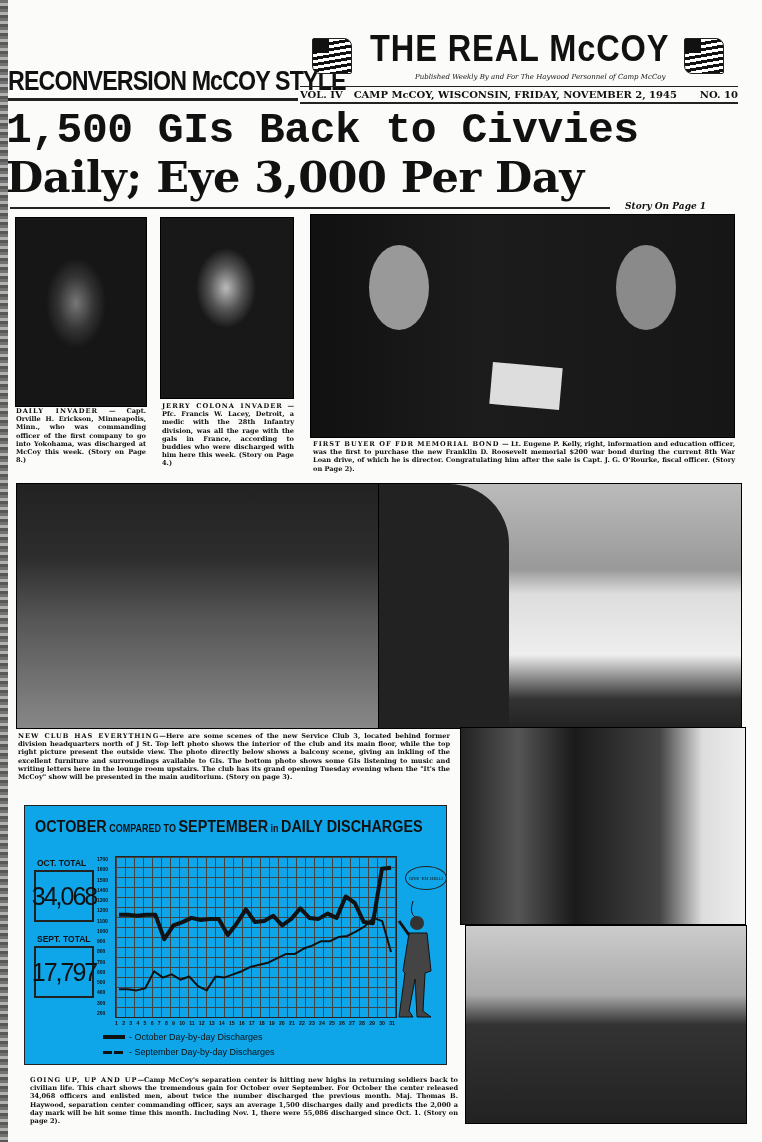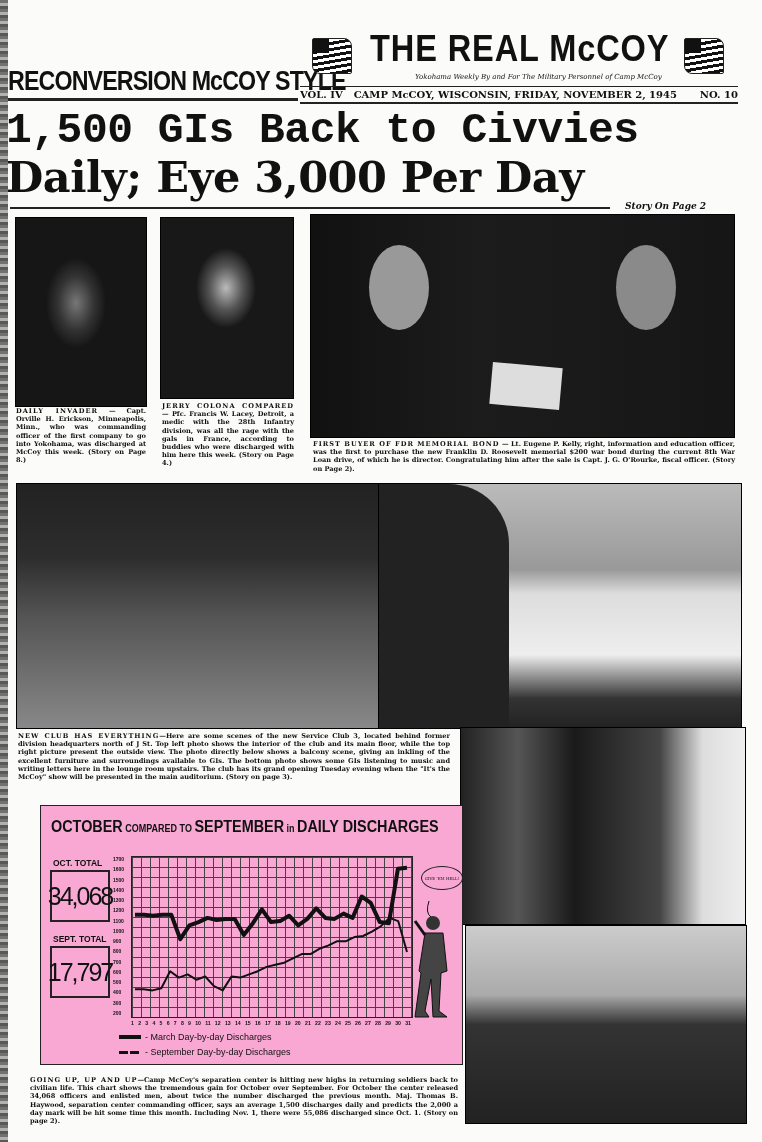--- a/index.html
+++ b/index.html
@@ -28,21 +28,21 @@
   .p3 { left:310px; top:214px; width:423px; height:222px; background:linear-gradient(90deg,#111 0,#1c1c1c 40%,#161616 100%); }
   .p3 .face1 { position:absolute; left:58px; top:30px; width:60px; height:85px; border-radius:50%; background:#999; }
   .p3 .face2 { position:absolute; left:305px; top:30px; width:60px; height:85px; border-radius:50%; background:#8a8a8a; }
   .p3 .bond { position:absolute; left:180px; top:150px; width:70px; height:42px; background:#ddd; transform:rotate(5deg); }
   .p4 { left:16px; top:483px; width:362px; height:244px; background:linear-gradient(180deg,#222 0,#2d2d2d 30%,#555 55%,#888 100%); }
   .p5 { left:378px; top:483px; width:362px; height:244px; background:linear-gradient(180deg,#bbb 0,#999 35%,#ddd 45%,#eee 70%,#333 88%,#222 100%); }
   .p5 .tree { position:absolute; left:0; top:0; width:130px; height:244px; background:#222; border-radius:0 60px 0 0; }
   .p6 { left:460px; top:727px; width:284px; height:196px; background:linear-gradient(90deg,#222 0,#555 20%,#1a1a1a 40%,#444 70%,#ddd 85%,#eee 100%); }
   .p7 { left:465px; top:925px; width:280px; height:197px; background:linear-gradient(180deg,#ccc 0,#aaa 35%,#333 50%,#222 100%); }
   
-  .chartbox { left:40px; top:805px; width:421px; height:258px; border:1.5px solid #222; background:#f9a8d4; }
+  .chartbox { left:24px; top:805px; width:421px; height:258px; border:1.5px solid #222; background:#0ea5e9; }
   .ctitle { position:absolute; left:10px; top:12px; font-family:"Liberation Sans", sans-serif; font-weight:bold; font-size:16px; white-space:nowrap; transform:scaleX(.9); transform-origin:left; }
   .ctitle small { font-size:10px; }
   .totlbl { position:absolute; font-family:"Liberation Sans", sans-serif; font-size:8.5px; font-weight:bold; }
   .totbox { position:absolute; width:56px; height:48px; border:2px solid #222; font-family:"Liberation Sans", sans-serif; font-size:25px; display:flex; align-items:center; justify-content:center; letter-spacing:-2px; transform-origin:center; }
   .grid { position:absolute; left:90px; top:50px; width:280px; height:160px; border:1.5px solid #222;
       background-image: linear-gradient(90deg,#444 1px,transparent 1px), linear-gradient(180deg,#444 1px,transparent 1px);
       background-size: 9px 100%, 100% 10px; }
   .ylab { position:absolute; left:72px; top:50px; width:18px; height:160px; display:flex; flex-direction:column; justify-content:space-between; font-size:5px; font-weight:bold; font-family:"Liberation Sans",sans-serif; }
   .xlab { position:absolute; left:90px; top:214px; width:280px; display:flex; justify-content:space-between; font-size:5.2px; font-weight:bold; font-family:"Liberation Sans",sans-serif; }
   .legend { position:absolute; left:78px; font-family:"Liberation Sans",sans-serif; font-size:9px; display:flex; align-items:center; gap:4px; }
@@ -55,37 +55,37 @@
 </head>
 <body>
 
 <div class="abs leftedge"></div>
 
 <div class="abs reconv">RECONVERSION McCOY STYLE</div>
 <div class="abs reconv-rule"></div>
 <div class="abs flag" style="left:312px;top:38px;"></div>
 <div class="abs mast">THE REAL McCOY</div>
 <div class="abs flag" style="left:684px;top:38px;"></div>
-<div class="abs publine">Yokohama Weekly By and For The Military Personnel of Camp McCoy</div>
+<div class="abs publine">Published Weekly By and For The Haywood Personnel of Camp McCoy</div>
 <div class="abs dateline">
   <span>VOL. IV</span>
   <span>CAMP McCOY, WISCONSIN, FRIDAY, NOVEMBER 2, 1945</span>
   <span>NO. 10</span>
 </div>
 
 <div class="abs headline h1">1,500 GIs Back to Civvies</div>
 <div class="abs headline h2">Daily; Eye 3,000 Per Day</div>
 <div class="abs story-rule"></div>
-<div class="abs story">Story On Page 2</div>
+<div class="abs story">Story On Page 1</div>
 
 <div class="abs photo p1"></div>
 <div class="abs cap" style="left:16px;top:407px;width:130px;"><b>DAILY INVADER</b><span> — Capt. Orville H. Erickson, Minneapolis, Minn., who was commanding officer of the first company to go into Yokohama, was discharged at McCoy this week. (Story on Page 8.)</span></div>
 
 <div class="abs photo p2"></div>
-<div class="abs cap" style="left:162px;top:402px;width:132px;"><b>JERRY COLONA COMPARED</b><span> — Pfc. Francis W. Lacey, Detroit, a medic with the 28th Infantry division, was all the rage with the gals in France, according to buddies who were discharged with him here this week. (Story on Page 4.)</span></div>
+<div class="abs cap" style="left:162px;top:402px;width:132px;"><b>JERRY COLONA INVADER</b><span> — Pfc. Francis W. Lacey, Detroit, a medic with the 28th Infantry division, was all the rage with the gals in France, according to buddies who were discharged with him here this week. (Story on Page 4.)</span></div>
 
 <div class="abs photo p3">
   <div class="face1"></div>
     <div class="face2"></div>
     <div class="bond"></div>
 </div>
 <div class="abs cap" style="left:313px;top:440px;width:422px;"><b>FIRST BUYER OF FDR MEMORIAL BOND</b><span> — Lt. Eugene P. Kelly, right, information and education officer, was the first to purchase the new Franklin D. Roosevelt memorial $200 war bond during the current 8th War Loan drive, of which he is director. Congratulating him after the sale is Capt. J. G. O'Rourke, fiscal officer. (Story on Page 2).</span></div>
 
 <div class="abs photo p4"></div>
 <div class="abs photo p5">
@@ -164,21 +164,21 @@
   <div class="bubble">GIVE 'EM HELL!</div>
   <svg class="soldier" viewBox="0 0 50 160">
     <circle cx="22" cy="62" r="7" fill="#333"></circle>
     <path d="M14 72 L32 72 L36 110 L30 112 L28 150 L36 156 L22 156 L20 118 L14 150 L18 156 L4 156 L10 112 L8 110 Z" fill="#444" stroke="#111"></path>
     <path d="M14 74 L4 60" stroke="#111" stroke-width="3"></path>
     <path d="M18 40 Q14 52 20 56" fill="none" stroke="#111"></path>
   </svg>
 
   <div class="legend" style="top:226px;">
       <span class="sw"></span>
-      <span>- March Day-by-day Discharges</span>
+      <span>- October Day-by-day Discharges</span>
     </div>
   <div class="legend" style="top:241px;">
       <span class="sw thin"></span>
       <span>- September Day-by-day Discharges</span>
     </div>
 </div>
 
 <div class="abs cap" style="left:30px;top:1076px;width:428px;"><b>GOING UP, UP AND UP</b><span>—Camp McCoy's separation center is hitting new highs in returning soldiers back to civilian life. This chart shows the tremendous gain for October over September. For October the center released 34,068 officers and enlisted men, about twice the number discharged the previous month. Maj. Thomas B. Haywood, separation center commanding officer, says an average 1,500 discharges daily and predicts the 2,000 a day mark will be hit some time this month. Including Nov. 1, there were 55,086 discharged since Oct. 1. (Story on page 2).</span></div>
 
 </body></html>

